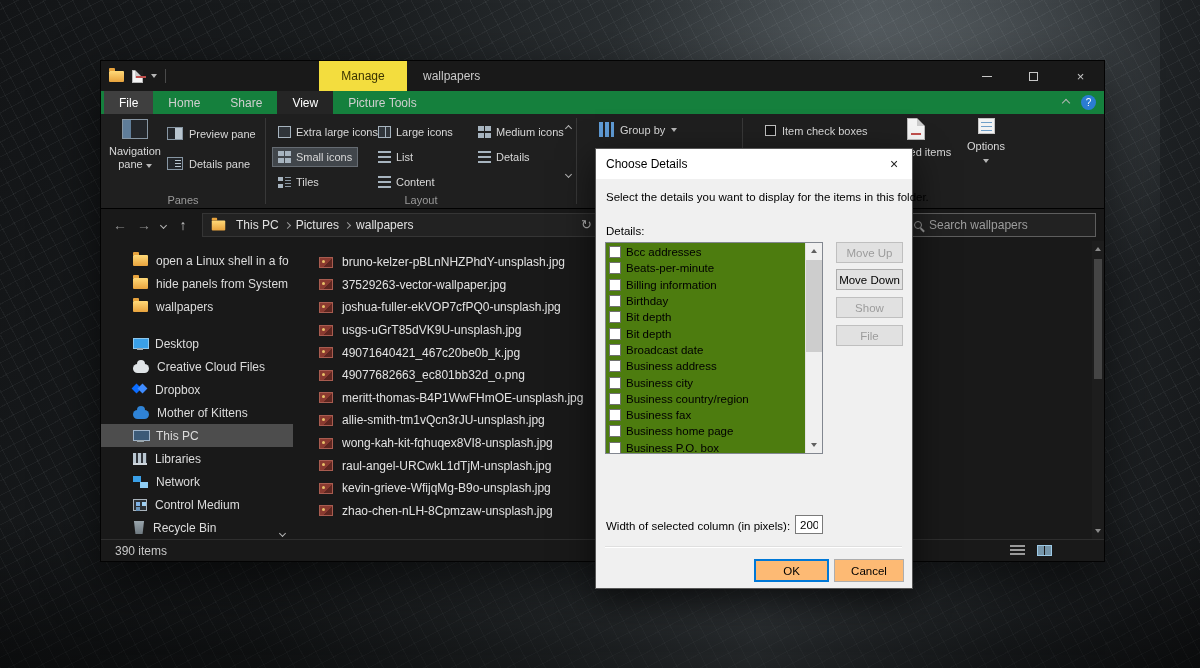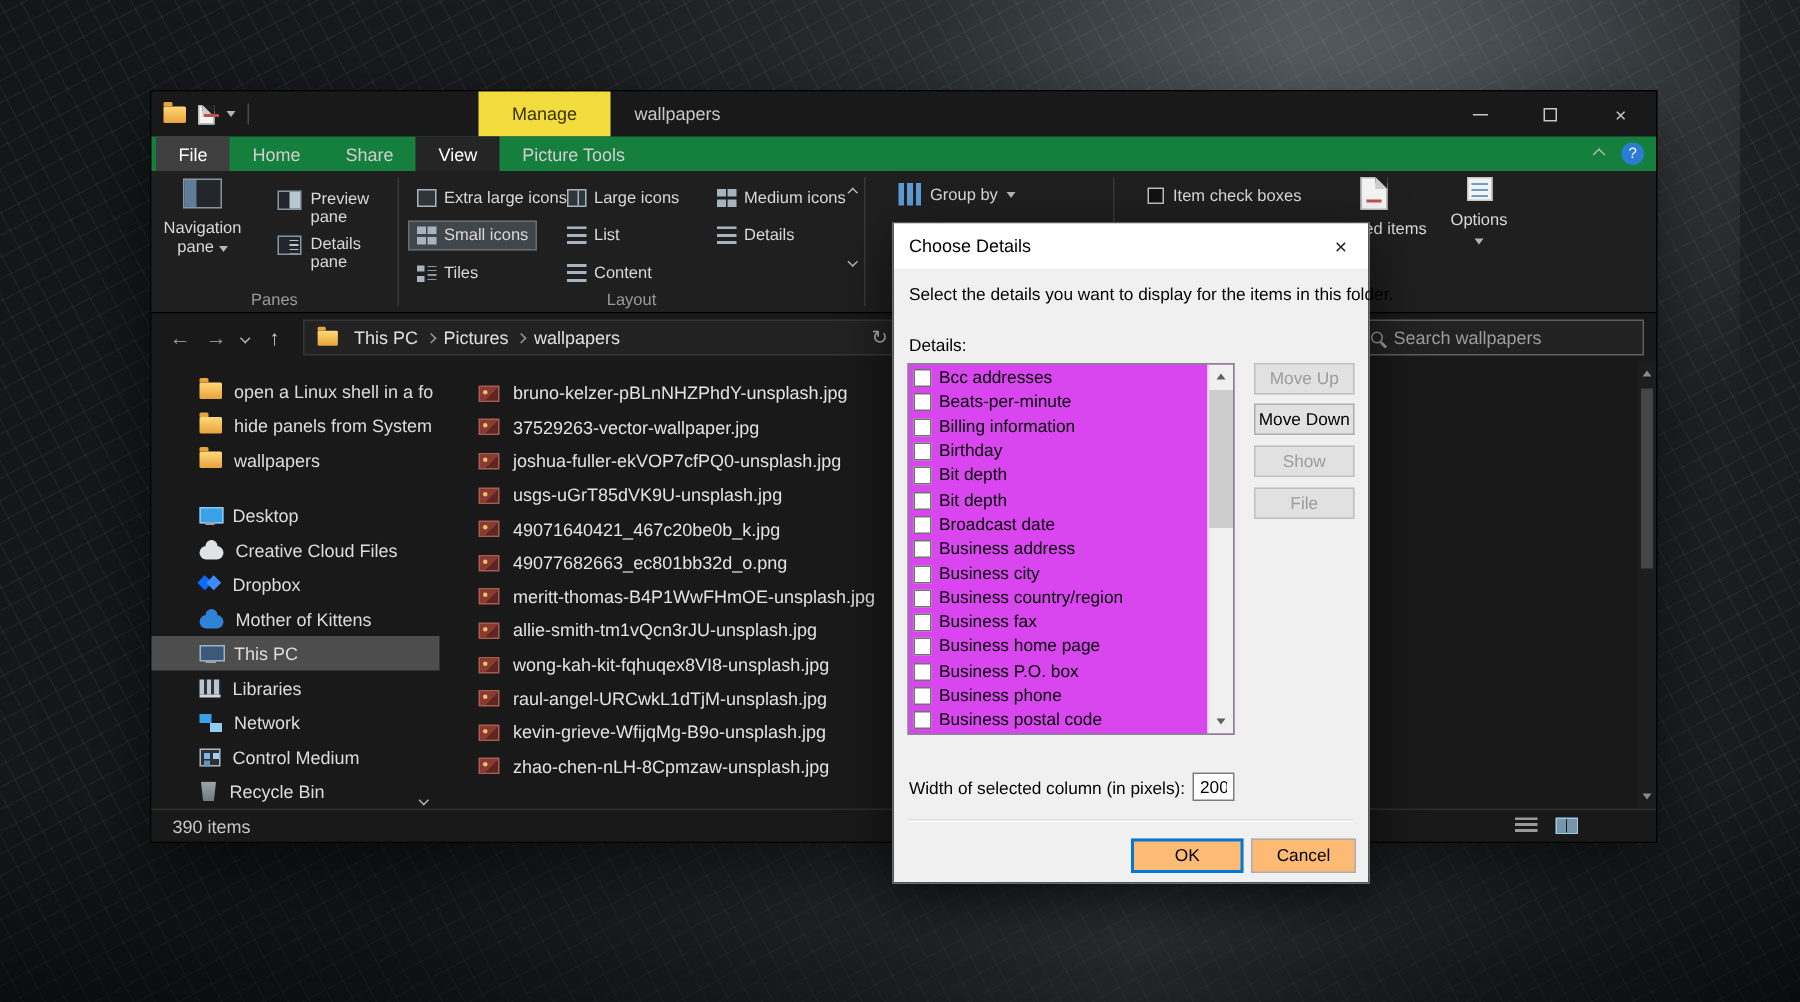--- a/index.html
+++ b/index.html
@@ -59,21 +59,21 @@
   .rgroup { position:relative; height:100%; }
   .rgroup-label { position:absolute; bottom:2px; left:0; right:0; text-align:center; font-size:11px; color:#9a9a9a; }
   .g-panes { width:164px; }
   .g-layout { width:310px; }
   .g-view { width:165px; }
   .g-showhide { width:130px; }
 
   .nav-pane-btn { position:absolute; left:6px; top:5px; width:56px; text-align:center; font-size:11px; color:#d8d8d8; line-height:13px; }
   .ic-navpane { display:inline-block; width:26px; height:20px; border:1px solid #8796a3; background:#23262a; position:relative; margin-bottom:3px; }
   .ic-navpane::before { content:""; position:absolute; left:0; top:0; bottom:0; width:8px; background:#5f7d99; }
-  .pane-row { position:absolute; left:66px; display:flex; align-items:flex-start; gap:6px; font-size:11px; color:#d8d8d8;margin-left:18px; }
+  .pane-row { position:absolute; left:66px; display:flex; align-items:flex-end; gap:6px; font-size:11px; color:#d8d8d8; }
   .ic-prevpane, .ic-detpane { display:inline-block; width:16px; height:13px; border:1px solid #8796a3; background:#23262a; position:relative; flex:none; }
   .ic-prevpane::before { content:""; position:absolute; right:0; top:0; bottom:0; width:7px; background:#b9c6d0; }
   .ic-detpane::before { content:""; position:absolute; right:1px; top:2px; width:6px; height:9px;
                         background:repeating-linear-gradient(#b9c6d0 0 1px, transparent 1px 3px); }
 
   .vopt { position:absolute; display:flex; align-items:center; gap:5px; font-size:11px; color:#d8d8d8;
           height:20px; padding:0 5px; border:1px solid transparent; white-space:nowrap; }
   .vopt.sel { background:#41464b; border-color:#666c73; }
   .vic { flex:none; width:13px; height:12px; position:relative; }
   .vic-xl, .vic-lg { border:1px solid #a7b4bf; background:#30353a; }
@@ -171,21 +171,21 @@
   .ic-rows { width:15px; height:11px; background:repeating-linear-gradient(#9a9a9a 0 2px, transparent 2px 4px); }
   .ic-thumbs { width:15px; height:11px; border:1px solid #9ecbe8; background:linear-gradient(90deg, rgba(158,203,232,.7) 0 6px, transparent 6px 7px, rgba(158,203,232,.7) 7px 13px); }
 
   
   .dialog { position:absolute; left:595px; top:148px; width:318px; height:441px; background:#f0f0f0;
             border:1px solid #565656; box-shadow:0 12px 34px rgba(0,0,0,.6); color:#000; font-size:12px; }
   .dlg-title { position:relative; height:30px; background:#ffffff; display:flex; align-items:center; padding-left:10px; font-size:12px; color:#000; }
   .dlg-close { position:absolute; right:0; top:0; width:36px; height:30px; display:flex; align-items:center; justify-content:center; color:#222; font-size:14px; }
   .dlg-desc { position:absolute; left:10px; top:42px; white-space:nowrap; font-size:11.5px; }
   .dlg-details-label { position:absolute; left:10px; top:76px; font-size:11.5px; }
-  .dlg-list { position:absolute; left:9px; top:93px; width:218px; height:248px; background:#d946ef; border:1px solid #828790; overflow:hidden; }
+  .dlg-list { position:absolute; left:9px; top:93px; width:218px; height:212px; background:#4d7c0f; border:1px solid #828790; overflow:hidden; }
   .dlg-rows { position:absolute; left:0; top:1px; right:17px; }
   .dlg-row { height:16.3px; display:flex; align-items:center; gap:5px; padding-left:3px; font-size:11.5px; white-space:nowrap; }
   .dlg-chk { width:12px; height:12px; border:1px solid #707070; background:#fff; flex:none; }
   .dlg-scroll { position:absolute; right:0; top:0; bottom:0; width:17px; background:#f0f0f0; border-left:1px solid #e3e3e3; }
   .dlg-scroll .sthumb { position:absolute; left:0; right:0; top:17px; height:92px; background:#cdcdcd; }
   .dlg-scroll .tri-up { position:absolute; left:5px; top:6px; border-bottom-color:#606060; }
   .dlg-scroll .tri-down { position:absolute; left:5px; bottom:6px; border-top-color:#606060; }
   .dlg-btn { position:absolute; left:240px; width:67px; height:21px; background:#e1e1e1; border:1px solid #adadad;
              font-size:11.5px; display:flex; align-items:center; justify-content:center; }
   .dlg-btn.disabled { color:#9c9c9c; border-color:#bfbfbf; }

